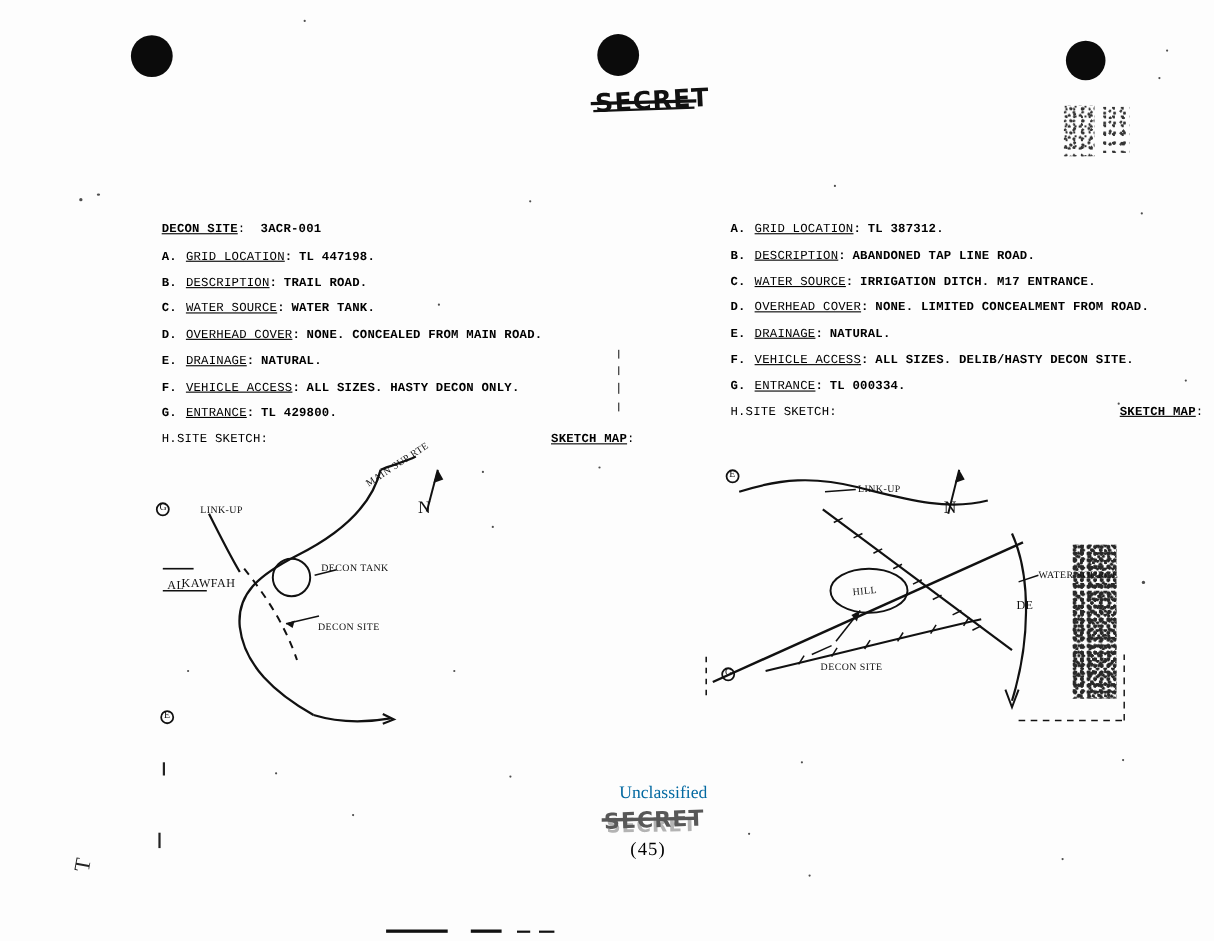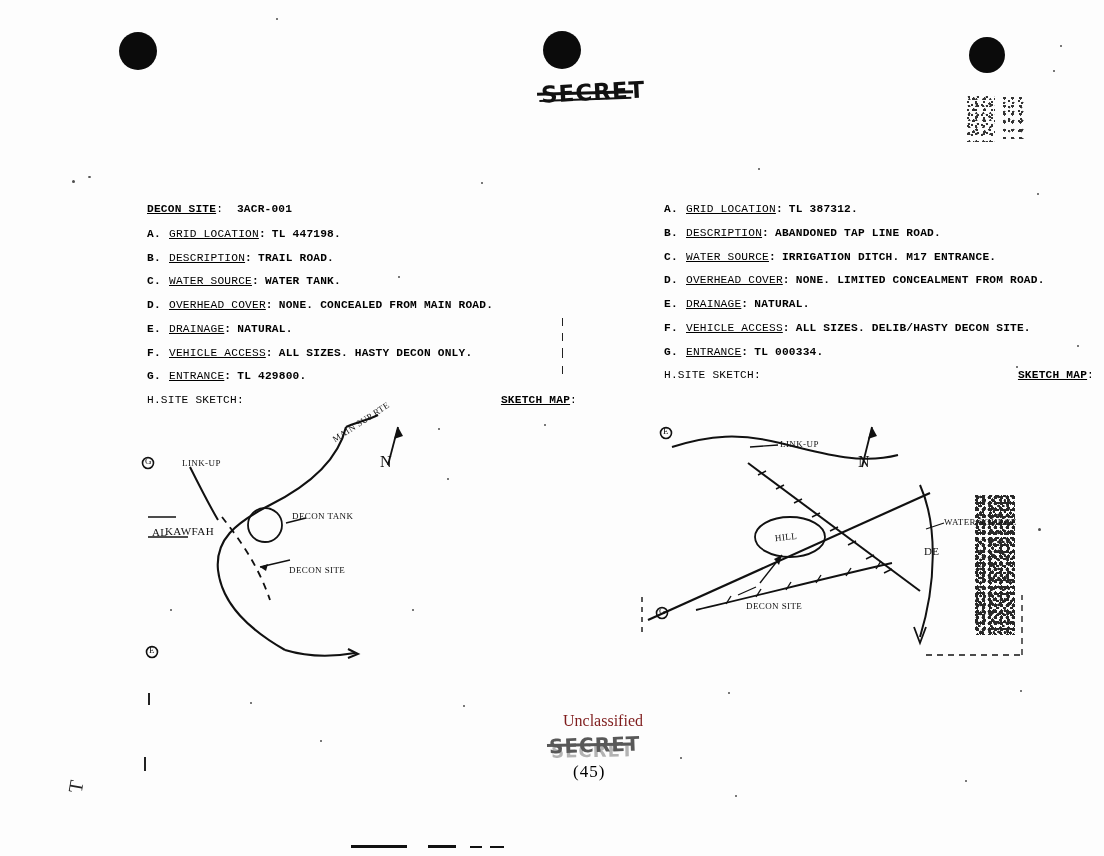--- a/index.html
+++ b/index.html
@@ -66,21 +66,21 @@
     background: #111;
     transform: rotate(1deg);
   }
 
   .unclassified {
     position: absolute;
     left: 563px;
     top: 712px;
     font-family: "Liberation Serif", serif;
     font-size: 16px;
-    color: #7f1d1d;
+    color: #0369a1;
   }
   .stamp-bottom {
     position: absolute;
     left: 549px;
     top: 733px;
     font-family: "DejaVu Sans", sans-serif;
     font-weight: bold;
     font-size: 20px;
     letter-spacing: 1px;
     color: #222;

